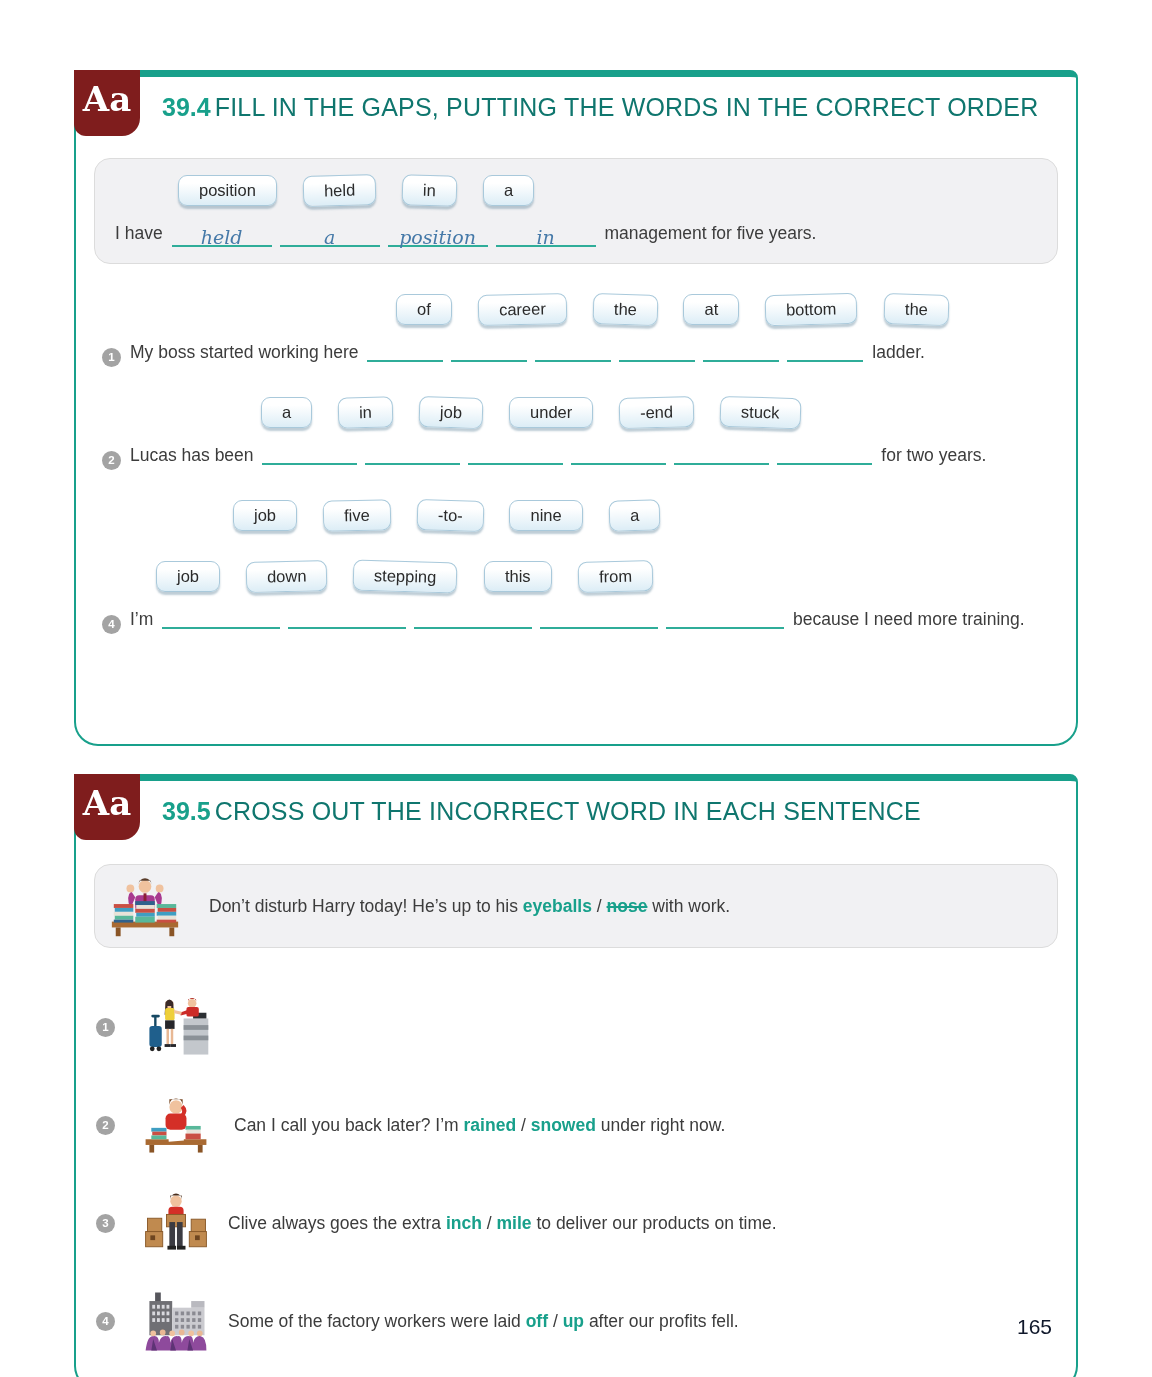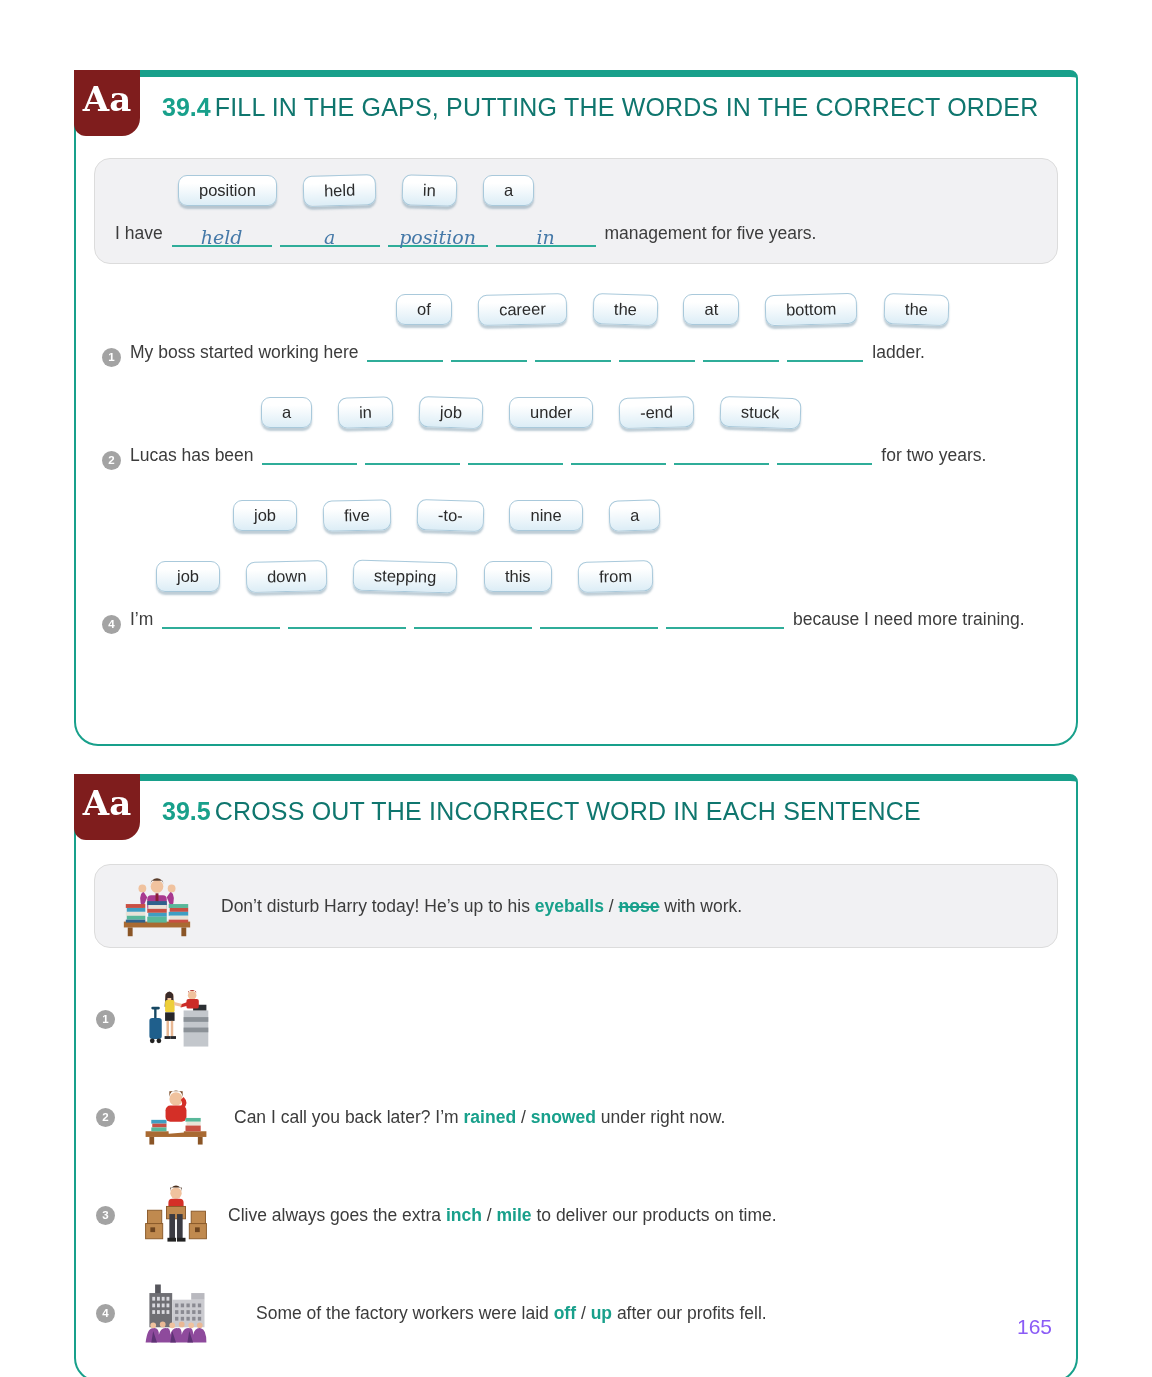--- a/index.html
+++ b/index.html
@@ -96,39 +96,39 @@
     margin-right:9px;
     vertical-align:-3px;
     flex:none;
   }
 
   .gap-items { padding:0 26px 30px 26px; }
   .gap-item { margin-top:30px; }
 
   
   .pick-example {
-    margin:38px 18px 8px 18px;
+    margin:38px 18px 16px 18px;
     background:#f1f1f3;
     border:1px solid #dcdcdc;
     border-radius:16px;
-    padding:6px 20px;
+    padding:6px 8px;
     display:flex; align-items:center; gap:22px;
     min-height:84px;
   }
   .pick-rows { padding:4px 26px 28px 20px; }
   .pick-row { display:flex; align-items:center; gap:10px; margin-top:20px; min-height:78px; }
   .illo { width:84px; flex:none; display:flex; align-items:center; justify-content:center; }
   .opt { color:#18a08b; font-weight:bold; }
   .opt.crossed { text-decoration:line-through; text-decoration-thickness:2px; }
   .slash { color:#3c3c3c; }
 
   .page-number {
     position:absolute;
     right:100px; bottom:38px;
-    font-size:21px; color:#8b5cf6;
+    font-size:21px; color:#0f172a;
   }
 </style>
 </head>
 <body>
 
 <section class="panel ex1">
   <div class="aa-badge">
     <span>Aa</span>
   </div>
   <div class="panel-header">
@@ -353,18 +353,18 @@
               <circle cx="26" cy="47" r="3" fill="#e9b894"></circle>
               <circle cx="36" cy="48" r="3" fill="#f0c29e"></circle>
               <circle cx="46" cy="47" r="3" fill="#e9b894"></circle>
               <circle cx="56" cy="48" r="3" fill="#f0c29e"></circle>
               <circle cx="65" cy="48" r="3" fill="#e9b894"></circle>
   <path d="M8 66 Q10 50 16 51 Q22 50 22 58 Q24 50 30 51 Q34 50 34 58 Q36 50 42 51 Q46 50 46 58 Q48 50 54 51 Q58 50 58 58 Q60 50 66 51 Q72 52 72 66 Z" fill="#8e4a9c"></path>
   <path d="M14 66 L16 54 L20 66 Z M34 66 L36 54 L40 66 Z M52 66 L54 54 L58 66 Z" fill="#5e3375"></path>
  </g>
 </svg>
         </div>
-        <div class="sentence" style="white-space: normal; margin-left: 28px;"><span>Some of the factory workers were laid</span> <span class="opt">off</span> <span class="slash">/</span> <span class="opt">up</span> <span>after our profits fell.</span></div>
+        <div class="sentence" style="white-space: normal;"><span>Some of the factory workers were laid</span> <span class="opt">off</span> <span class="slash">/</span> <span class="opt">up</span> <span>after our profits fell.</span></div>
       </div>
     </div>
 </section>
 
 <div class="page-number">165</div>
 
 </body></html>

